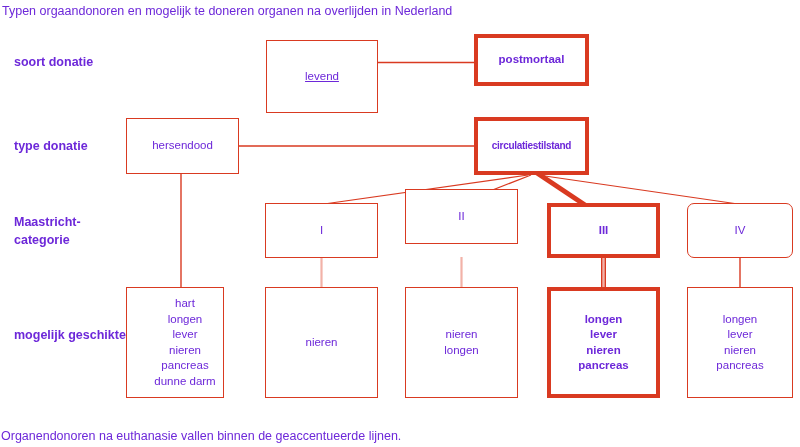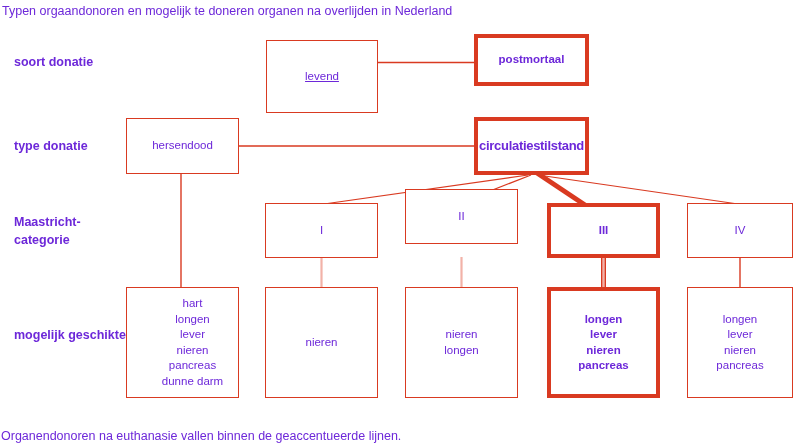--- a/index.html
+++ b/index.html
@@ -13,21 +13,21 @@
   .connectors { position:absolute; left:0; top:0; width:800px; height:447px; }
   .box {
     position:absolute; box-sizing:border-box; background:#ffffff;
     border:1.4px solid #d93a21;
     display:flex; align-items:center; justify-content:center;
     text-align:center; font-size:11.5px; line-height:15.5px; white-space:nowrap;
   }
   .box.thick { border-width:4.5px;font-weight:bold; }
   .box.bold-label { font-weight:bold; }
   .box .lines div { white-space:nowrap; }
-  .tight { letter-spacing:-0.3px; font-size:13px;text-align:center; }
+  .tight { letter-spacing:-0.3px; font-size:10px;text-align:center; }
 </style>
 </head>
 <body>
 
 <div class="canvas">
 
   <div class="title-text">Typen orgaandonoren en mogelijk te doneren organen na overlijden in Nederland</div>
 
   <svg class="connectors" viewBox="0 0 800 447" xmlns="http://www.w3.org/2000/svg">
     <line x1="378" y1="62.5" x2="475" y2="62.5" stroke-width="1.4" stroke="#d93a21"></line>
@@ -74,25 +74,25 @@
 
   <div class="box" style="left:265px; top:203px; width:113px; height:55px;">
     <span>I</span>
   </div>
   <div class="box" style="left:405px; top:189px; width:113px; height:55px;">
     <span>II</span>
   </div>
   <div class="box thick" style="left:547px; top:203px; width:113px; height:55px;">
     <span>III</span>
   </div>
-  <div class="box" style="left:687px; top:203px; width:106px; height:55px;">
+  <div class="box" style="left:687px; top:203px; width:106px; height:55px;border-radius:7px;">
     <span>IV</span>
   </div>
 
-  <div class="box" style="left:126px; top:287px; width:113px; height:111px;padding-left:20px;">
+  <div class="box" style="left:126px; top:287px; width:98px; height:111px;padding-left:20px;">
     <div class="lines">
       <div>hart</div>
       <div>longen</div>
       <div>lever</div>
       <div>nieren</div>
       <div>pancreas</div>
       <div>dunne darm</div>
     </div>
   </div>
   <div class="box" style="left:265px; top:287px; width:113px; height:111px;">

